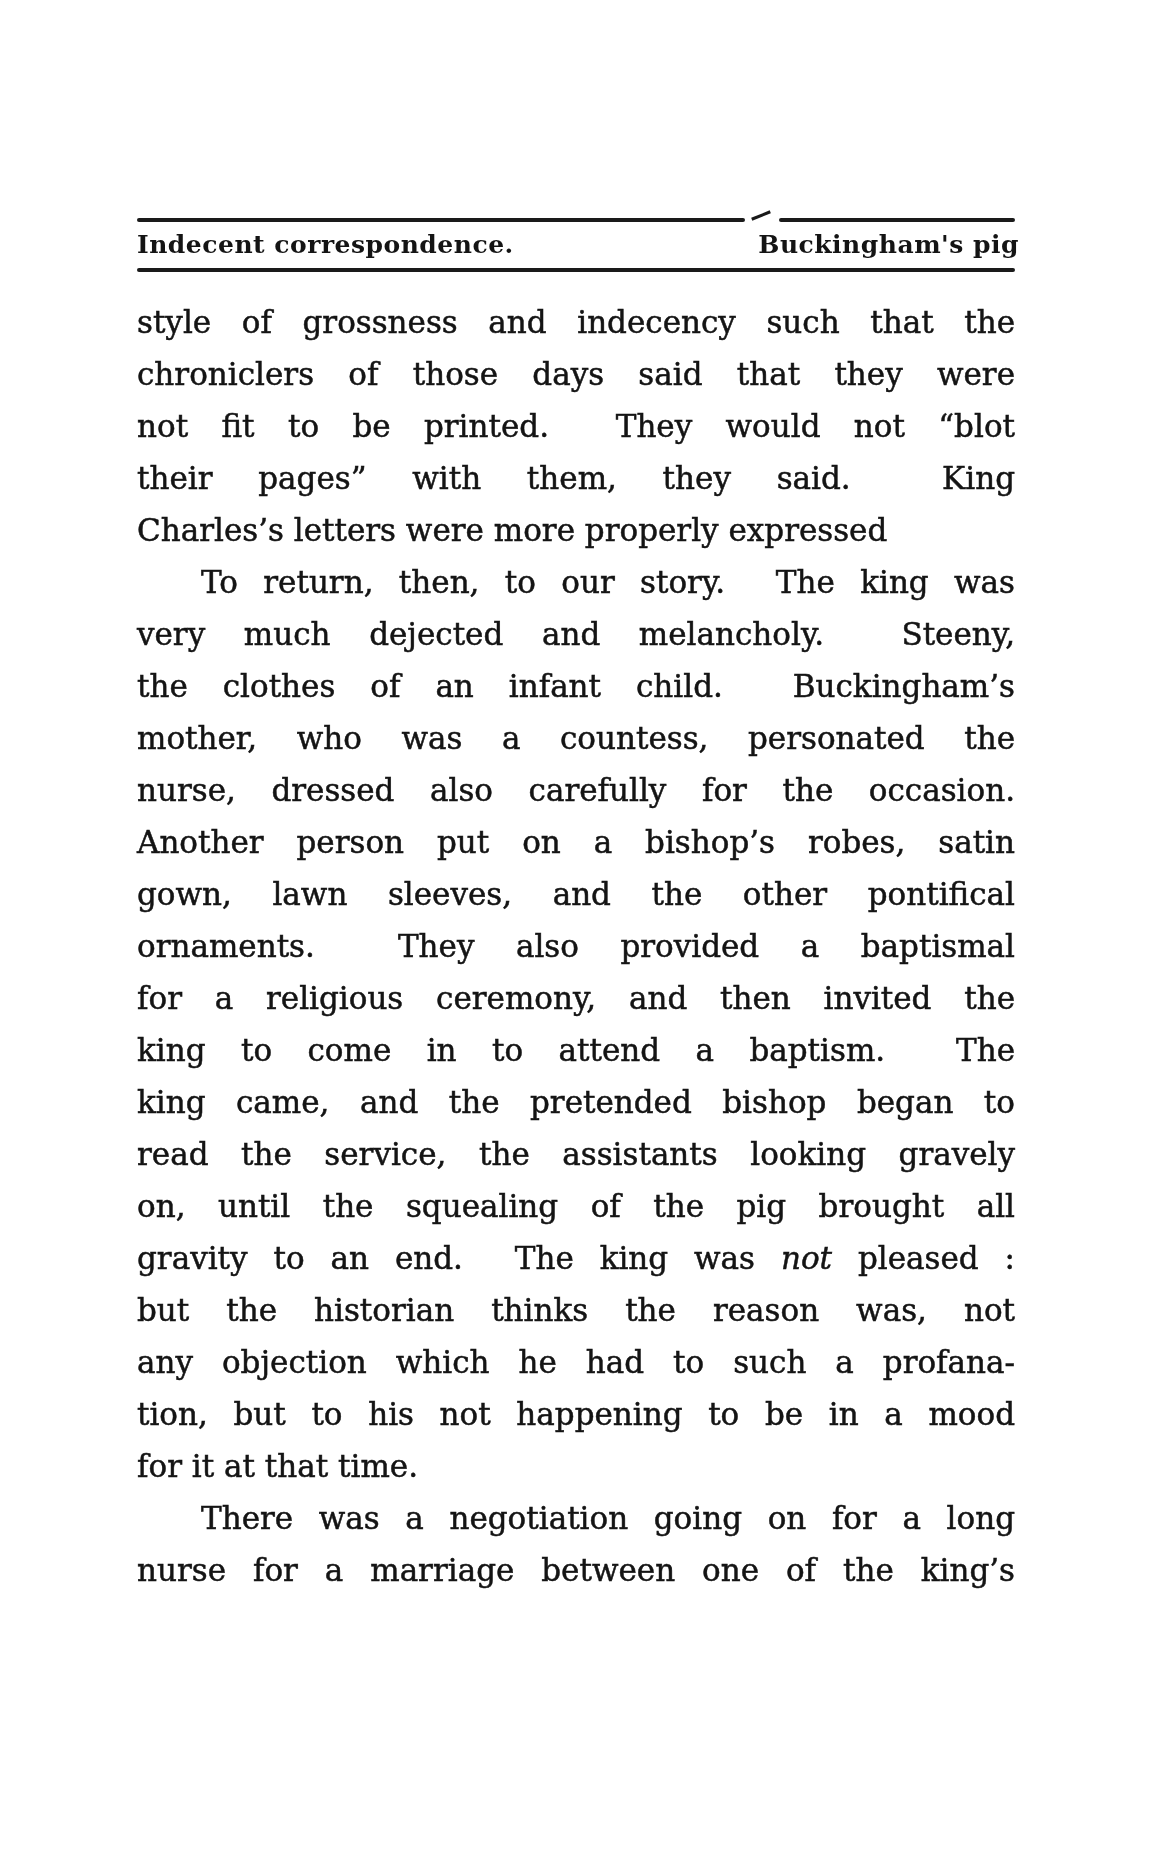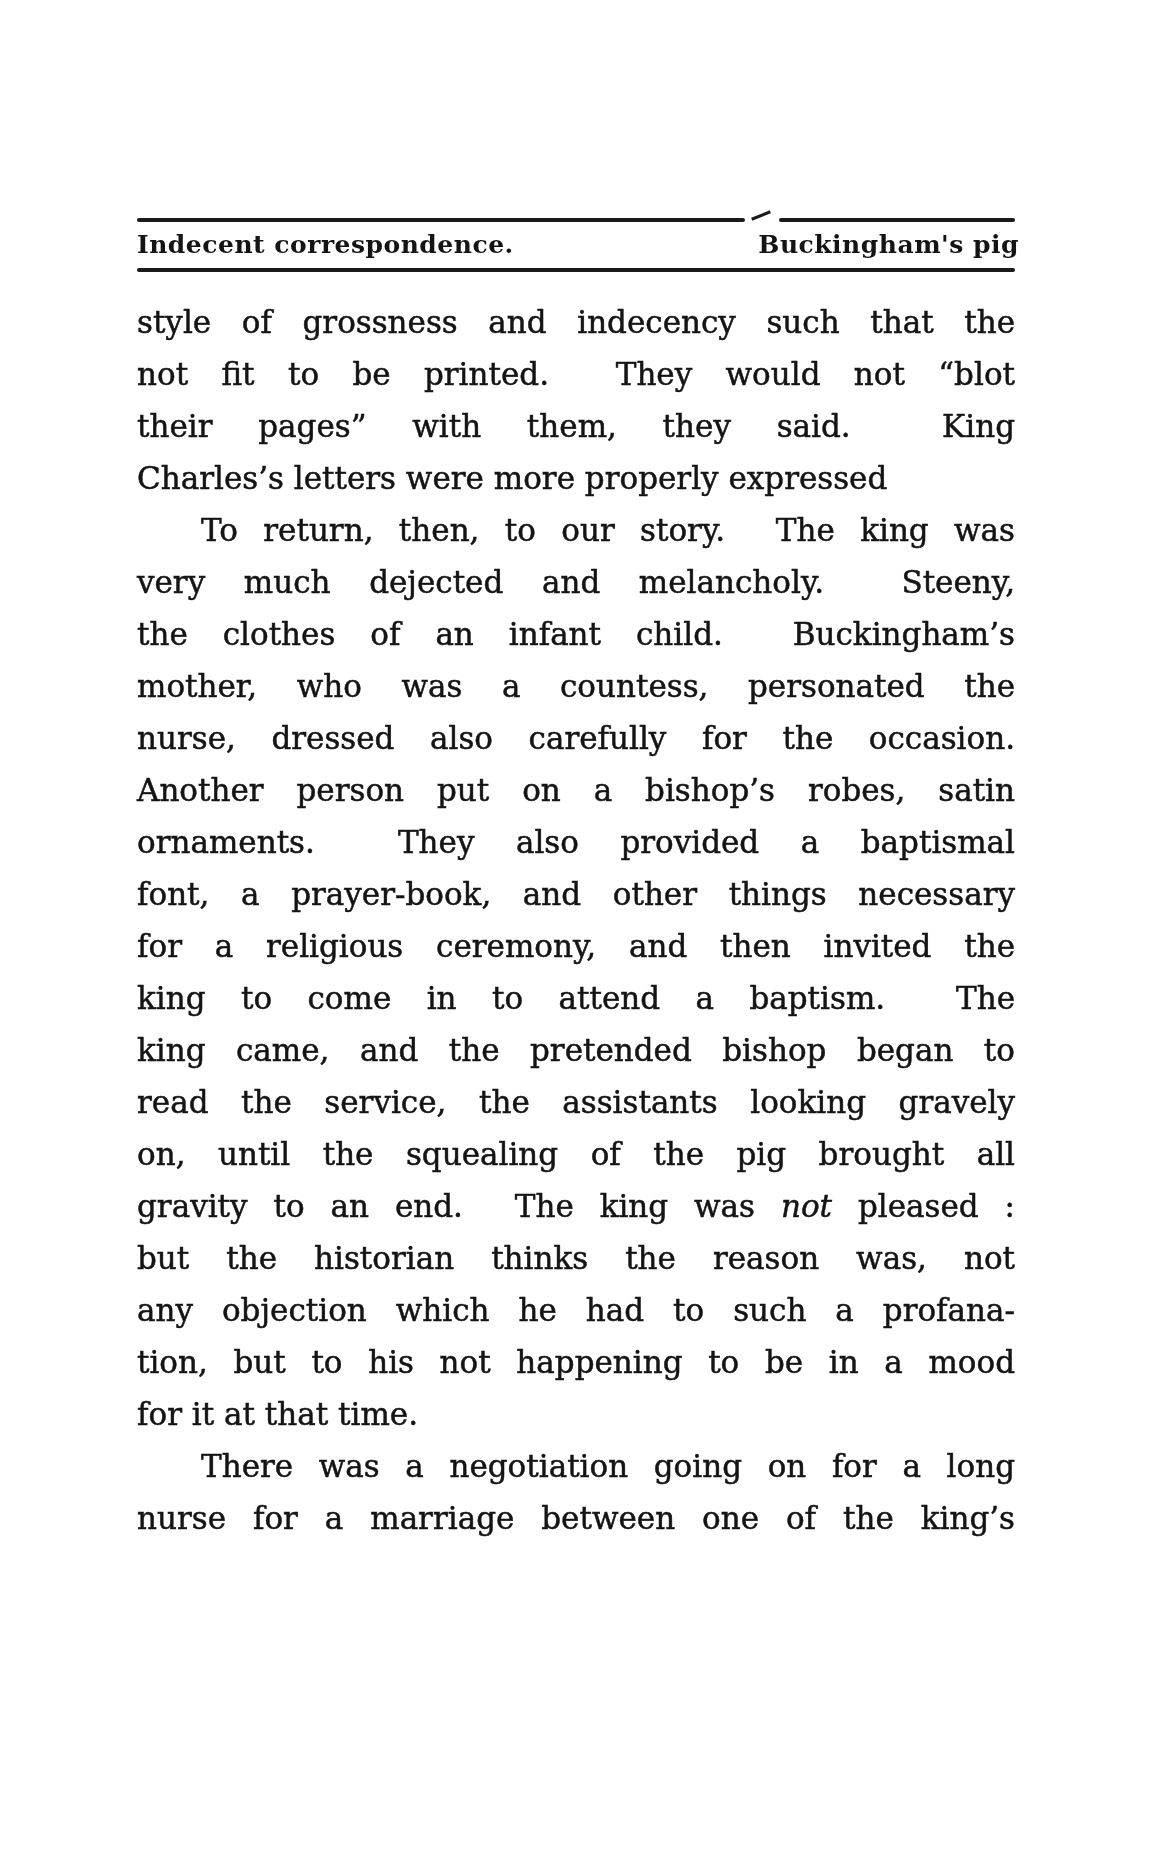--- a/index.html
+++ b/index.html
@@ -93,31 +93,32 @@
 
   <div class="subheader">
     <span>Indecent correspondence.</span>
     <span>Buckingham's pig</span>
   </div>
 
   <div class="rule-bottom"></div>
 
   <div class="body-text">
       <div class="line"><span>style of grossness and indecency such that the</span></div>
+      <div class="line"><span>chroniclers of those days said that they were</span></div>
       <div class="line"><span>not fit to be printed.  They would not “blot</span></div>
       <div class="line"><span>their pages” with them, they said.  King</span></div>
       <div class="line end"><span>Charles’s letters were more properly expressed</span></div>
       <div class="line indent"><span>To return, then, to our story.  The king was</span></div>
       <div class="line"><span>very much dejected and melancholy.  Steeny,</span></div>
       <div class="line"><span>the clothes of an infant child.  Buckingham’s</span></div>
       <div class="line"><span>mother, who was a countess, personated the</span></div>
       <div class="line"><span>nurse, dressed also carefully for the occasion.</span></div>
       <div class="line"><span>Another person put on a bishop’s robes, satin</span></div>
+      <div class="line"><span>gown, lawn sleeves, and the other pontifical</span></div>
       <div class="line"><span>ornaments.  They also provided a baptismal</span></div>
-      <div class="line"><span>font, a prayer-book, and other things necessary</span></div>
       <div class="line"><span>for a religious ceremony, and then invited the</span></div>
       <div class="line"><span>king to come in to attend a baptism.  The</span></div>
       <div class="line"><span>king came, and the pretended bishop began to</span></div>
       <div class="line"><span>read the service, the assistants looking gravely</span></div>
       <div class="line"><span>on, until the squealing of the pig brought all</span></div>
       <div class="line"><span>gravity to an end.  The king was </span><span class="italic">not</span><span> pleased :</span></div>
       <div class="line"><span>but the historian thinks the reason was, not</span></div>
       <div class="line"><span>any objection which he had to such a profana-</span></div>
       <div class="line"><span>tion, but to his not happening to be in a mood</span></div>
       <div class="line end"><span>for it at that time.</span></div>

